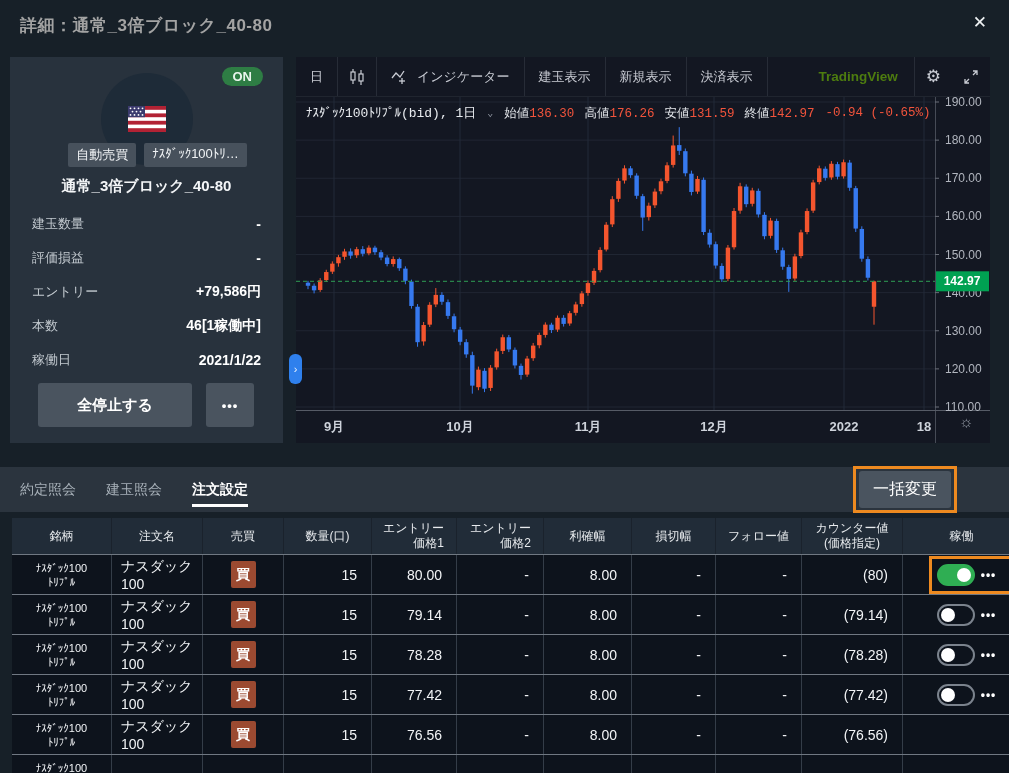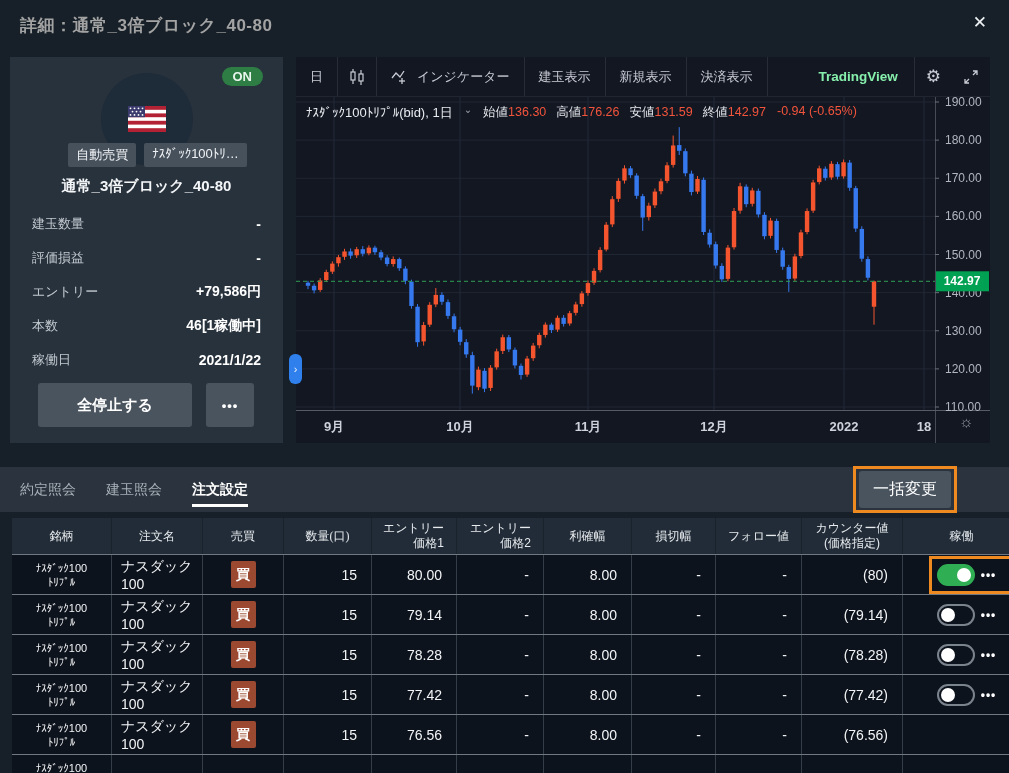--- a/index.html
+++ b/index.html
@@ -25,24 +25,24 @@
   .card-btns { position:absolute; left:28px; top:326px; display:flex; gap:14px; }
   .btn-gray { background:#4a545f; color:#fff; border:none; border-radius:3px; font-family:inherit; cursor:pointer; }
   .stop-btn { width:154px; height:44px; font-size:15px; font-weight:bold; }
   .more-btn { width:48px; height:44px; font-size:13px; font-weight:bold; letter-spacing:1px; }
 
   
   .chart-widget { position:absolute; left:296px; top:57px; width:694px; height:386px; background:#131722; }
   .cw-toolbar { height:40px; display:flex; align-items:stretch; border-bottom:1px solid #20252f; color:#c9ccd4; font-size:13px; }
   .tb-btn { display:flex; align-items:center; justify-content:center; padding:0 14px; border-right:1px solid #272c37; cursor:pointer; white-space:nowrap; gap:6px; }
   .tb-spacer { flex:1; border:none; }
-  .tb-brand { display:flex; align-items:center; padding:0 16px; color:#86efac; font-size:13.5px; font-weight:bold; }
+  .tb-brand { display:flex; align-items:center; padding:0 16px; color:#4d7c0f; font-size:13.5px; font-weight:bold; }
   .tb-icon-only { padding:0 11px; }
   .cw-body { position:relative; width:694px; height:346px; }
-  .legend { position:absolute; left:10px; top:7px; display:flex; gap:11px; font-size:12.5px; z-index:5; }
+  .legend { position:absolute; left:10px; top:7px; display:flex; align-items:center; gap:11px; font-size:12.5px; z-index:5;font-family:Liberation Mono, monospace; }
   .legend .sym { color:#e8ebef; font-size:13px; }
   .legend .chev { color:#9aa0ab; font-size:10px; }
   .legend .lv .lab { color:#e3e6ea; }
   .legend .lv .val { color:#f2543c; }
   .legend .chg { color:#f2543c; }
   .sun-icon { position:absolute; left:646px; top:316px; width:48px; text-align:center; font-size:16px; color:#8f96a1; z-index:5; cursor:pointer; }
   .drawer-handle { position:absolute; left:-7px; top:297px; width:13px; height:30px; background:#2f80ed; border-radius:6px; color:#eaf2ff; font-size:11px; display:flex; align-items:center; justify-content:center; z-index:6; cursor:pointer; }
 
   
   .tabbar { position:absolute; left:0; top:467px; width:1009px; height:45px; background:#2b343e; display:flex; align-items:stretch; padding-left:20px; gap:30px; }
@@ -436,21 +436,21 @@
     <div class="bulk-wrap">
       <button class="btn-gray bulk-btn">一括変更</button>
     </div>
   </div>
 
   <div class="table">
     <div class="thead" id="thead">
         <div class="th" style="width: 100px;">銘柄</div>
         <div class="th" style="width: 91px;">注文名</div>
         <div class="th" style="width: 81px;">売買</div>
-        <div class="th" style="width: 88px; font-family: Liberation Serif, serif;">数量(口)</div>
+        <div class="th" style="width: 88px;">数量(口)</div>
         <div class="th r" style="width: 85px;">エントリー
 価格1</div>
         <div class="th r" style="width: 87px;">エントリー
 価格2</div>
         <div class="th" style="width: 88px;">利確幅</div>
         <div class="th" style="width: 84px;">損切幅</div>
         <div class="th" style="width: 86px;">フォロー値</div>
         <div class="th" style="width: 101px;">カウンター値
 (価格指定)</div>
         <div class="th" style="width: 118px;">稼働</div>

